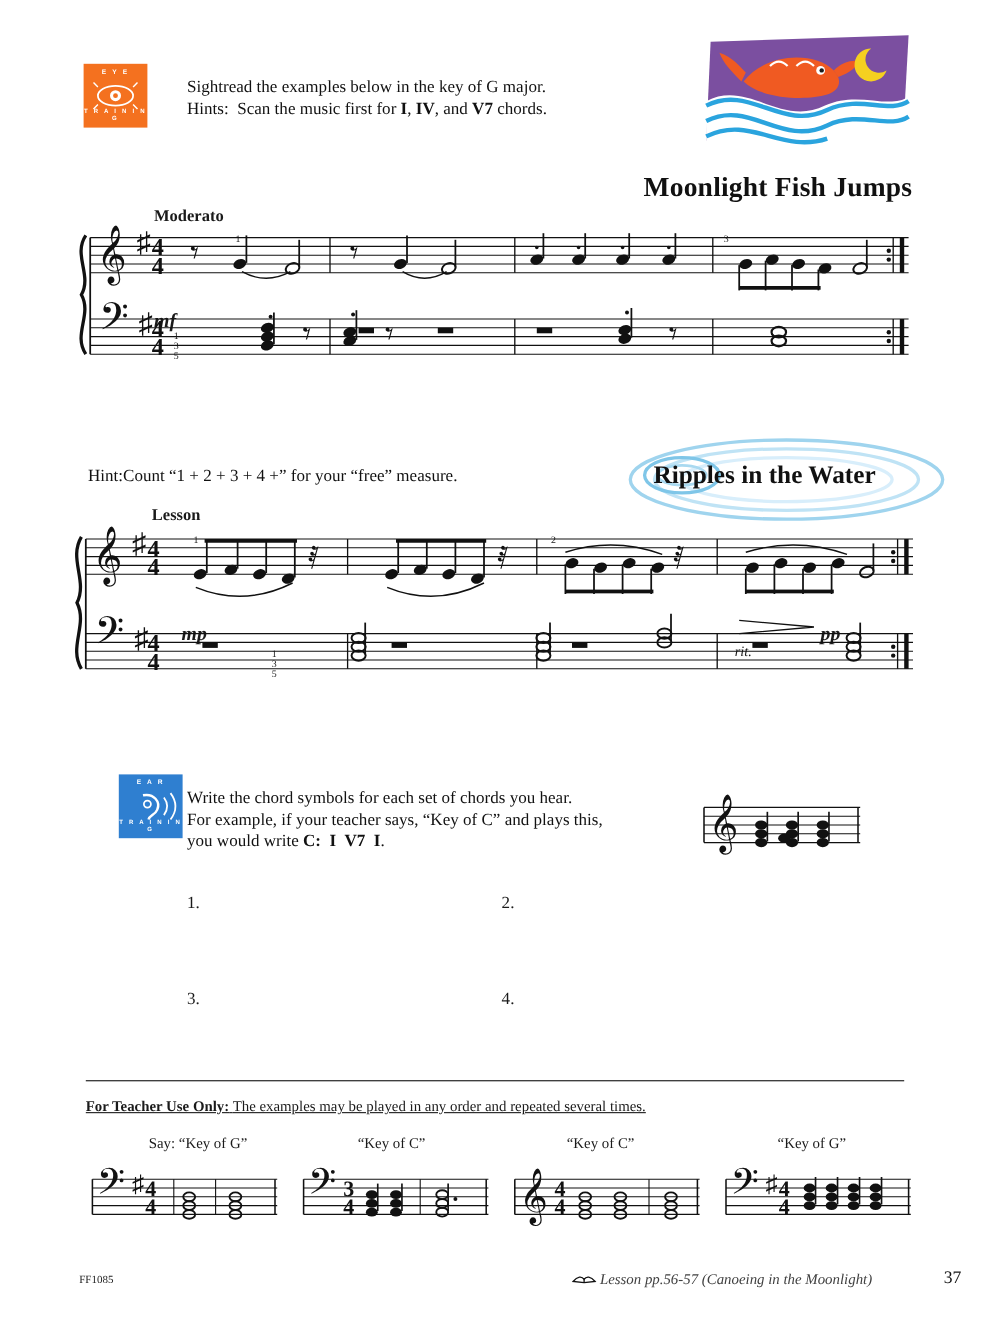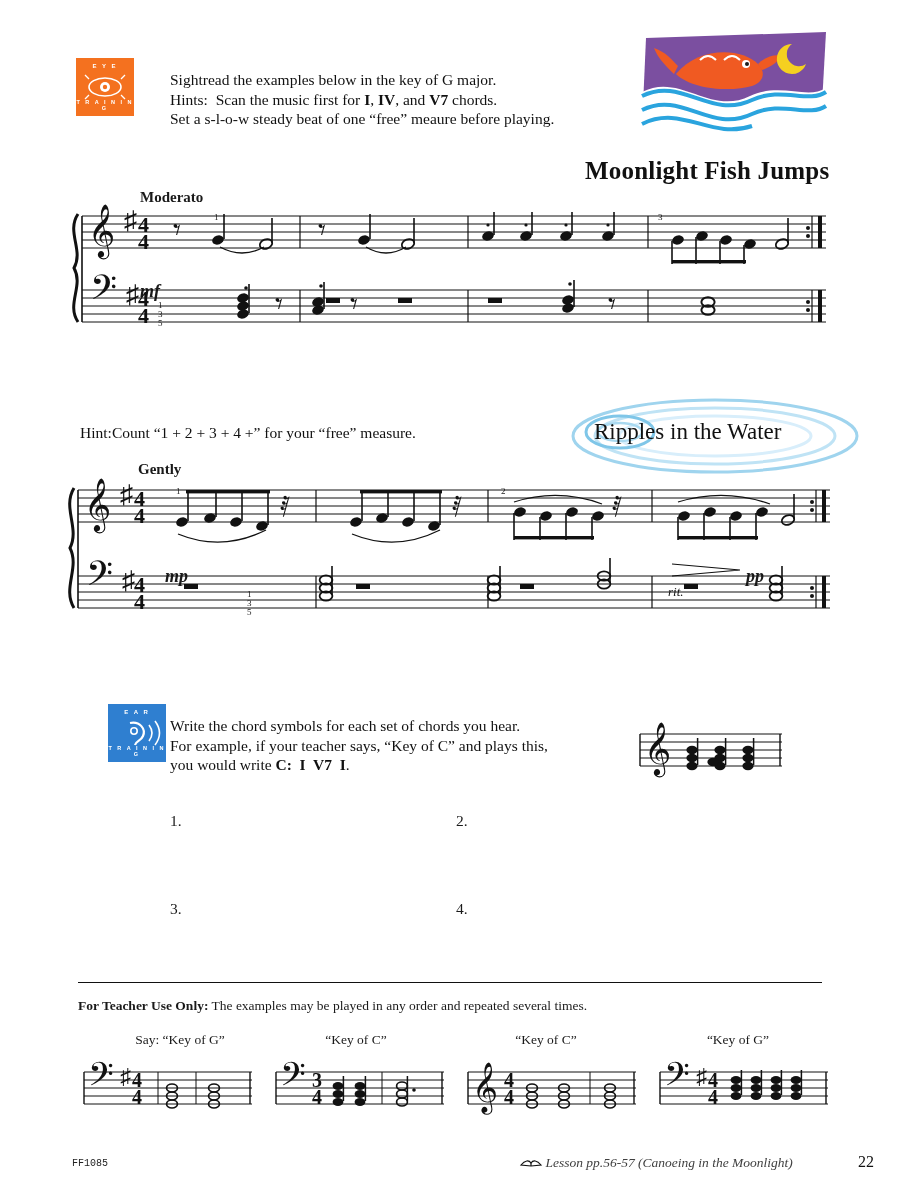--- a/index.html
+++ b/index.html
@@ -55,21 +55,21 @@
     font-family: "Liberation Serif", serif;
     font-weight: bold;
     font-size: 25px;
     letter-spacing: .2px;
     color: #111;
     text-align: right;
   }
   .ripple-title {
     position: absolute;
     font-family: "Liberation Serif", serif;
-    font-weight: normal;
+    font-weight: bold;
     font-size: 23px;
     color: #111;
     z-index: 5;
   }
 
   
   .fish-art {
     position: absolute;
     left: 640px; top: 30px;
     width: 190px; height: 110px;
@@ -131,21 +131,21 @@
     position: absolute;
     font-family: "Liberation Serif", serif;
     font-size: 13.5px;
     text-align: center;
   }
 
   
   .footer-left {
     position: absolute;
     left: 24px; top: 1158px;
-    font-family: Liberation Mono, monospace;
+    font-family: Liberation Serif, serif;
     font-size: 10px;
     color: #222;
     padding-left: 48px;
   }
   .footer-center {
     position: absolute;
     left: 520px; top: 1155px;
     font-family: "Liberation Serif", serif;
     font-style: italic;
     font-size: 13.5px;
@@ -174,21 +174,20 @@
         <circle cx="29" cy="14" r="2.2" fill="#f4711f"></circle>
         <path d="M13 6 L9 2 M45 6 L49 2 M13 22 L9 26 M45 22 L49 26" stroke="#ffffff" stroke-width="1.3"></path>
       </svg>
     </div>
     <div class="bot-word">T R A I N I N G</div>
   </div>
 
   <div class="instr" style="left:170px; top:70px; width:470px;">
     <div>Sightread the examples below in the key of G major.</div>
     <div>Hints:&nbsp; Scan the music first for <b>I</b>, <b>IV</b>, and <b>V7</b> chords.</div>
-    <div>Set a s-l-o-w steady beat of one “free” meaure before playing.</div>
   </div>
 
   <div class="fish-art">
     <svg width="190" height="110" viewBox="0 0 190 110">
       <polygon points="6,8 186,2 182,74 2,98" fill="#7b4fa0"></polygon>
       <path d="M2,62 C40,42 70,86 110,66 C140,52 168,70 186,58 L186,104 L2,104 Z" fill="#ffffff"></path>
       <path d="M2,66 C42,46 70,90 112,70 C142,56 168,74 186,62" fill="none" stroke="#2aa4de" stroke-width="4"></path>
       <path d="M2,80 C42,60 70,104 112,84 C142,70 168,88 186,76" fill="none" stroke="#2aa4de" stroke-width="4"></path>
       <path d="M2,94 C42,74 70,110 112,96" fill="none" stroke="#2aa4de" stroke-width="4"></path>
       <path d="M36,44 C56,18 100,16 118,34 C126,42 124,52 112,56 C92,62 52,60 36,44 Z" fill="#f05a22"></path>
@@ -342,21 +341,21 @@
     <svg width="290" height="80" viewBox="0 0 290 80">
       <ellipse cx="145" cy="40" rx="142" ry="36" fill="none" stroke="#9fd4ee" stroke-width="3"></ellipse>
       <ellipse cx="145" cy="40" rx="120" ry="28" fill="none" stroke="#bfe3f5" stroke-width="3"></ellipse>
       <ellipse cx="145" cy="40" rx="96" ry="20" fill="none" stroke="#d8eefb" stroke-width="3"></ellipse>
       <ellipse cx="50" cy="36" rx="34" ry="16" fill="none" stroke="#7fc6e8" stroke-width="3"></ellipse>
       <ellipse cx="50" cy="36" rx="22" ry="9" fill="none" stroke="#a9d9f0" stroke-width="2.5"></ellipse>
     </svg>
   </div>
   <div class="ripple-title" style="left:594px; top:419px;">Ripples in the Water</div>
 
-  <div class="tempo" style="left:138px; top:461px;">Gently</div>
+  <div class="tempo" style="left:138px; top:461px;">Lesson</div>
   <div class="dyn" style="left:165px; top:566px;">mp</div>
   <div class="dyn" style="left:746px; top:566px;">pp</div>
   <div class="rit" style="left:668px; top:584px;">rit.</div>
   <div class="finger" style="left:247px; top:589px;">1</div>
   <div class="finger" style="left:247px; top:598px;">3</div>
   <div class="finger" style="left:247px; top:607px;">5</div>
   <div class="finger" style="left:176px; top:486px;">1</div>
   <div class="finger" style="left:501px; top:486px;">2</div>
 
   <div class="system" style="left:64px; top:484px; width:770px; height:155px;">
@@ -549,21 +548,21 @@
       </g>
     </svg>
   </div>
 
   <div class="num" style="left:170px; top:812px;">1.</div>
   <div class="num" style="left:456px; top:812px;">2.</div>
   <div class="num" style="left:170px; top:900px;">3.</div>
   <div class="num" style="left:456px; top:900px;">4.</div>
 
   <div class="rule" style="left:78px; top:982px; width:744px;"></div>
-  <div class="teacher-note" style="left:78px; top:998px; width:744px;">
+  <div class="teacher-note" style="left:78px; top:998px; width:744px;text-decoration:underline;">
     <b>For Teacher Use Only:</b>
     <span>The examples may be played in any order and repeated several times.</span>
   </div>
 
   <div class="say-label" style="left:80px; top:1032px; width:200px;">Say: “Key of G”</div>
   <div class="say-label" style="left:266px; top:1032px; width:180px;">“Key of C”</div>
   <div class="say-label" style="left:456px; top:1032px; width:180px;">“Key of C”</div>
   <div class="say-label" style="left:648px; top:1032px; width:180px;">“Key of G”</div>
 
   <div class="system" style="left:80px; top:1062px; width:178px; height:60px;">
@@ -710,15 +709,15 @@
 
   <div class="footer-left">FF1085</div>
   <div class="footer-center">
     <span>
       <svg width="22" height="12" viewBox="0 0 22 12" style="display:inline-block;vertical-align:-1px;">
         <path d="M1,9 C5,4 9,4 11,7 C13,4 17,4 21,9 L11,10 Z" fill="none" stroke="#111" stroke-width="1.2"></path>
         <line x1="11" y1="7" x2="11" y2="10" stroke="#111" stroke-width="1.2"></line>
       </svg>
     </span><span>Lesson pp.56-57 (Canoeing in the Moonlight)</span>
   </div>
-  <div class="footer-page">22</div>
+  <div class="footer-page">37</div>
 
 </div>
 
 </body></html>

